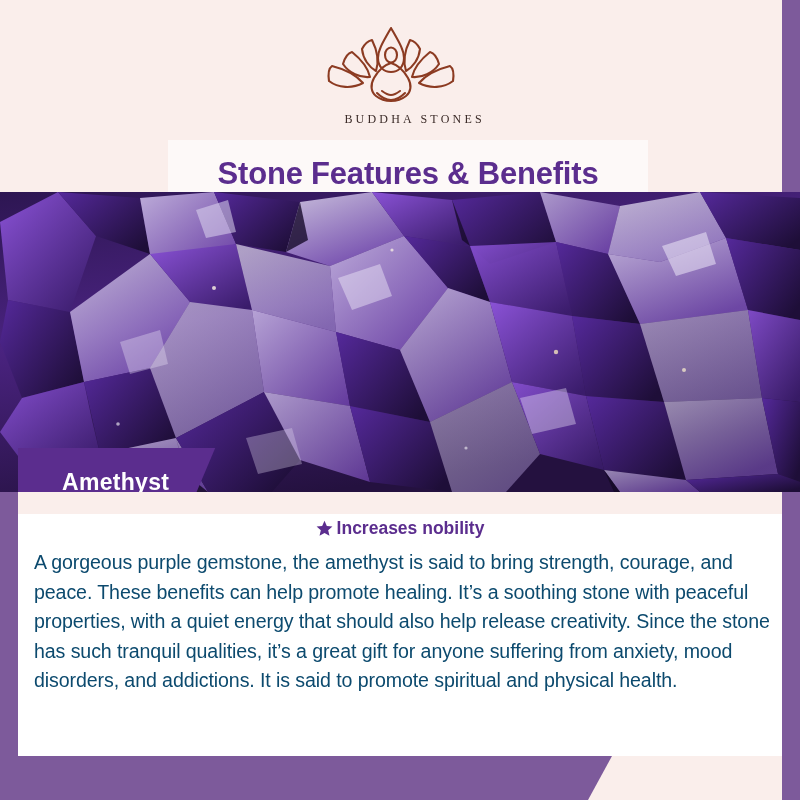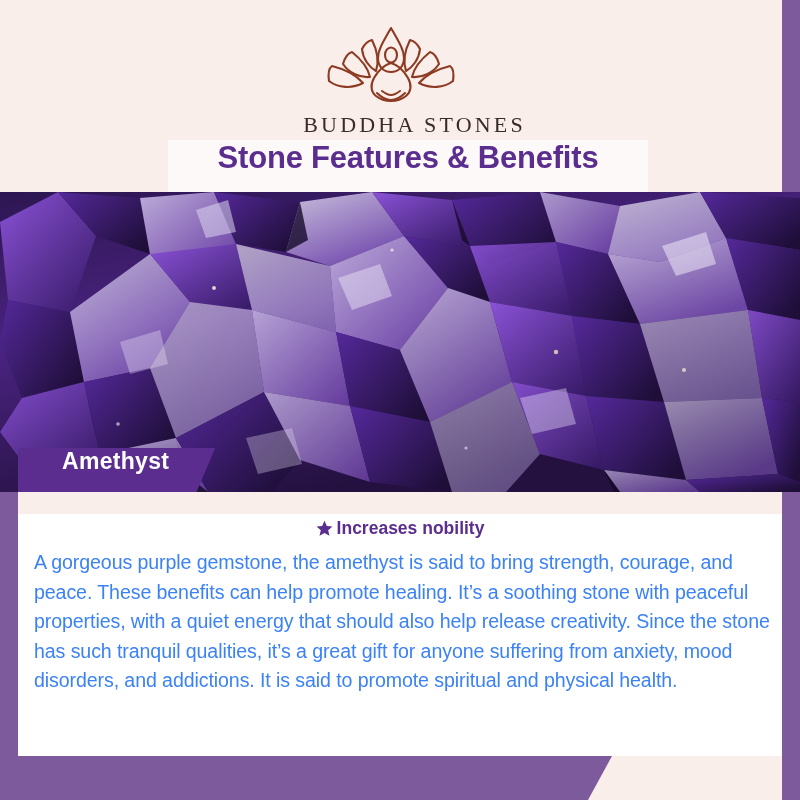--- a/index.html
+++ b/index.html
@@ -69,37 +69,37 @@
     left: 0;
     width: 782px;
     display: flex;
     flex-direction: column;
     align-items: center;
   }
   .logo-mark { width: 150px; height: 86px; display: block; }
   .brand-name {
     margin-top: 4px;
     font-family: "Liberation Serif", serif;
-    font-size: 22px;
+    font-size: 12px;
     letter-spacing: 3.2px;
     color: #3b2b28;
     text-indent: 3.2px;
     margin-left: 44px;
   }
 
   
   .title-band {
     position: absolute;
     top: 140px;
     left: 168px;
     width: 480px;
     height: 52px;
     background: #fdf9f8;
     display: flex;
-    align-items: flex-start;
+    align-items: flex-end;
     justify-content: center;
   }
   .title-text {
     font-size: 31px;
     font-weight: bold;
     color: #5b2d8e;
     letter-spacing: -0.2px;
     white-space: nowrap;
   }
 
@@ -116,21 +116,21 @@
   .photo svg { display: block; width: 800px; height: 300px; }
 
   .stone-label {
     position: absolute;
     top: 448px;
     left: 18px;
     height: 48px;
     padding: 0 46px 4px 44px;
     background: #5b2d8e;
     display: flex;
-    align-items: flex-start;
+    align-items: flex-end;
     clip-path: polygon(0 0, 100% 0, calc(100% - 22px) 100%, 0 100%);
   }
   .stone-label-text {
     color: #ffffff;
     font-size: 23px;
     font-weight: bold;
     letter-spacing: 0.3px;
     white-space: nowrap;
   }
 
@@ -171,21 +171,21 @@
     white-space: nowrap;
   }
   .star { width: 17px; height: 17px; flex: 0 0 auto; display: block; }
   .body-text {
     position: absolute;
     top: 56px;
     left: 16px;
     width: 740px;
     font-size: 19.6px;
     line-height: 29.5px;
-    color: #3b82f6;
+    color: #0c4a6e;
     letter-spacing: -0.1px;
   }
 </style>
 </head>
 <body>
 
 <div class="infographic">
 
   <div class="frame-top"></div>
   <div class="frame-right"></div>

